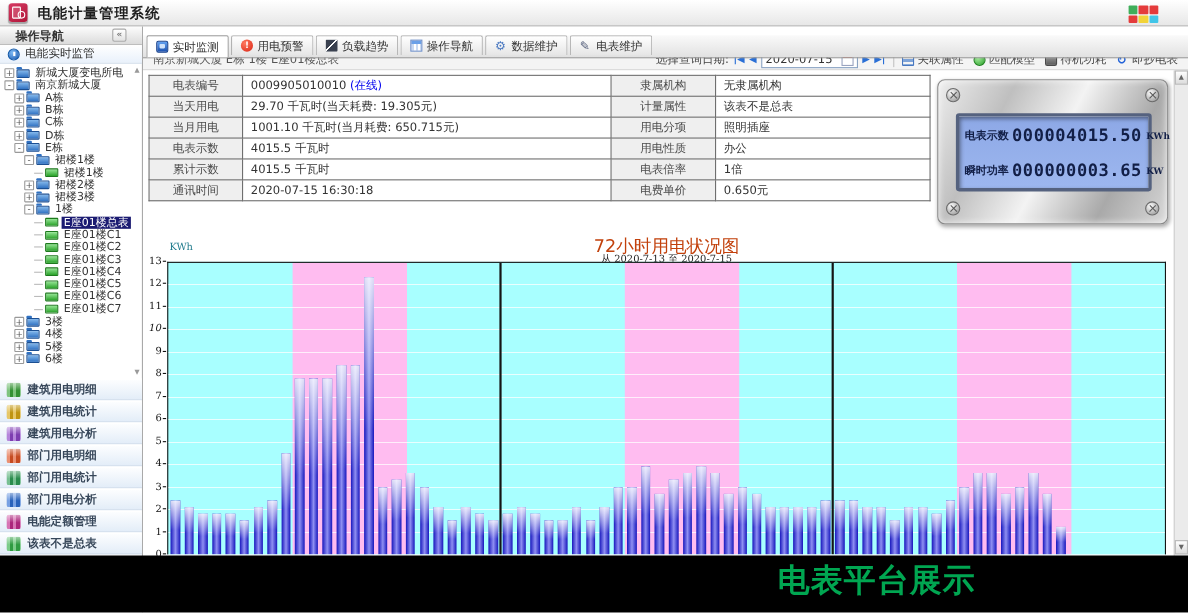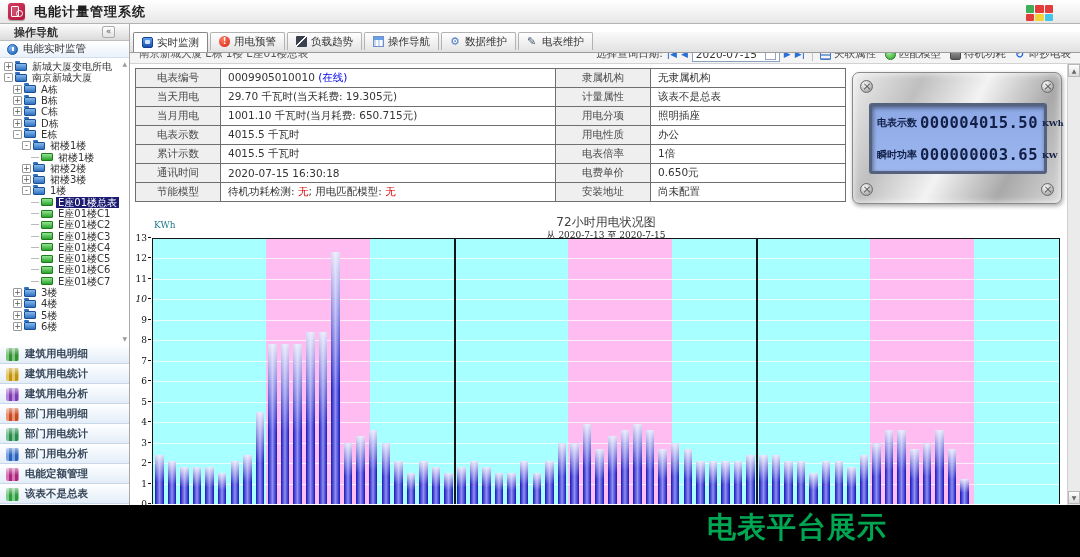--- a/index.html
+++ b/index.html
@@ -126,21 +126,21 @@
     box-shadow:inset 1px 2px 4px rgba(0,0,0,.45);padding:8px 5px 7px;display:flex;
     flex-direction:column;justify-content:space-between}
   .lcd-row{display:flex;align-items:center;color:#121f47;white-space:nowrap}
   .lcd-label{font-size:10px;font-weight:bold;flex:none}
   .lcd-digits{font-family:"DejaVu Sans Mono",monospace;font-weight:bold;font-size:15.5px;
     letter-spacing:.5px;margin-left:3px}
   .lcd-unit{font-size:8px;font-weight:bold;margin-left:4px;font-family:"DejaVu Serif",serif}
 
   
   .chart-title{position:absolute;left:22px;top:150px;width:908px;text-align:center;
-    font-size:12px;color:#404040}
+    font-size:16px;color:#c2410c}
   .chart-subtitle{position:absolute;left:22px;top:165px;width:908px;text-align:center;
     font-size:9px;color:#222;font-family:"DejaVu Serif",serif}
   .kwh-label{position:absolute;left:24px;top:156px;font-size:9px;color:#1f7a8c;font-family:"DejaVu Serif",serif}
   .plot{position:absolute;left:22px;top:174px;width:908px;height:266px;background:#a8ffff;
     border:1px solid #151515;border-bottom:none;overflow:hidden}
   .plot::before{content:"";position:absolute;inset:0;z-index:2;pointer-events:none;
     background:repeating-linear-gradient(to top,rgba(255,255,255,0) 0 19.46px,rgba(255,255,255,.75) 19.46px 20.46px)}
   .band{position:absolute;top:0;bottom:0;background:#ffbcf0;z-index:1}
   .bar{position:absolute;bottom:0;z-index:3;
     background-image:linear-gradient(180deg,rgba(255,255,255,.85),rgba(255,255,255,0) 55%),
@@ -441,26 +441,20 @@
             <td class="lab c1">累计示数</td>
             <td class="val c2"><span>4015.5 千瓦时</span></td>
             <td class="lab c3">电表倍率</td>
             <td class="val c4">1倍</td>
           </tr>
           <tr>
             <td class="lab c1">通讯时间</td>
             <td class="val c2"><span>2020-07-15 16:30:18</span></td>
             <td class="lab c3">电费单价</td>
             <td class="val c4">0.650元</td>
-          </tr>
-          <tr>
-            <td class="lab c1">节能模型</td>
-            <td class="val c2"><span>待机功耗检测: </span><span class="red">无</span><span>;  用电匹配模型: </span><span class="red">无</span></td>
-            <td class="lab c3">安装地址</td>
-            <td class="val c4">尚未配置</td>
           </tr>
         </tbody>
     </table>
 
     <div class="lcd-panel">
       <span class="screw tl"></span>
       <span class="screw tr"></span>
       <span class="screw bl"></span>
       <span class="screw br"></span>
       <div class="lcd-screen">

